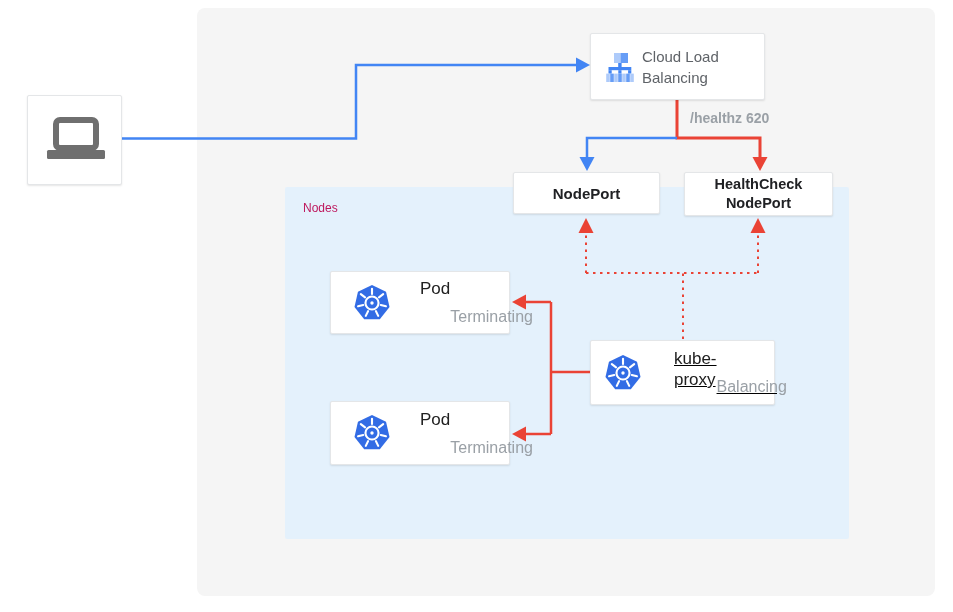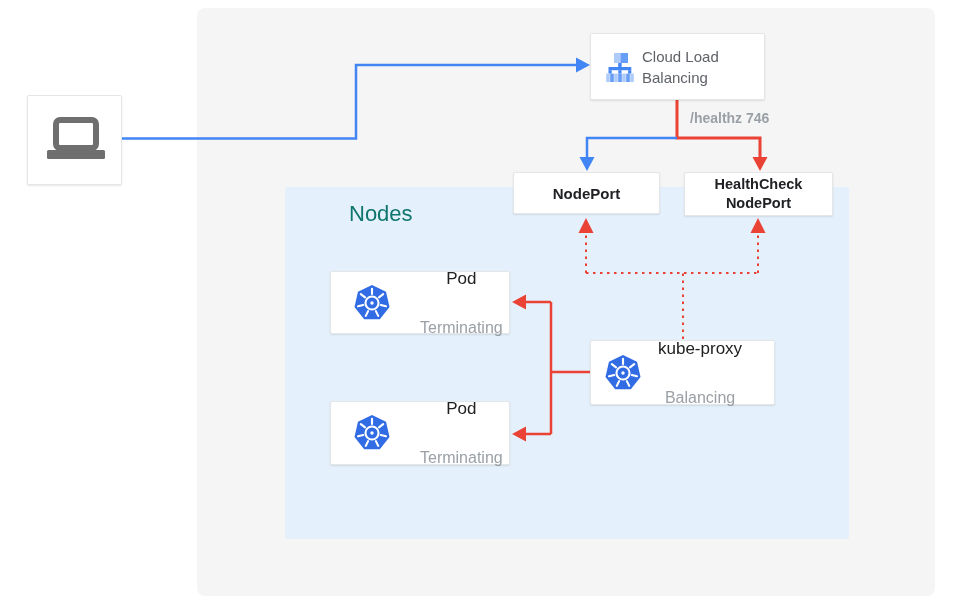--- a/index.html
+++ b/index.html
@@ -9,21 +9,21 @@
   .canvas {
     position: absolute; left: 197px; top: 8px; width: 738px; height: 588px;
     background: #f5f5f5; border-radius: 8px;
   }
   .nodes-box {
     position: absolute; left: 285px; top: 187px; width: 564px; height: 352px;
     background: #e4f1fc; border-radius: 2px;
   }
   .nodes-label {
     position: absolute; left: 303px; top: 201px;
-    font-size: 22px; color: #0f766e; margin-left: 46px;
+    font-size: 12px; color: #be185d;
   }
 
   .connectors { position: absolute; left: 0; top: 0; width: 953px; height: 612px; z-index: 3; }
 
   .card {
     position: absolute; background: #ffffff;
     border: 1px solid #e4e6e8; border-radius: 2px;
     box-shadow: 0 1px 2px rgba(0,0,0,0.10);
     box-sizing: border-box; z-index: 4;
     display: flex; align-items: center;
@@ -32,27 +32,27 @@
   .laptop-card { left: 27px; top: 95px; width: 95px; height: 90px; justify-content: center; }
 
   .clb-card { left: 590px; top: 33px; width: 175px; height: 67px; padding-left: 9px; gap: 2px; }
   .clb-title { font-size: 15px; line-height: 21px; color: #5f6368; width: 86px; }
 
   .port-card { font-weight: bold; color: #202124; justify-content: center; text-align: center; }
   .nodeport-card { left: 513px; top: 172px; width: 147px; height: 42px; font-size: 15px; }
   .hc-card { left: 684px; top: 172px; width: 149px; height: 44px; font-size: 14.5px; line-height: 19px; }
   .hc-card .two-line { width: 110px; }
 
-  .k8s-card .texts { display: flex; flex-direction: column; text-align: center; }
+  .k8s-card .texts { display: flex; flex-direction: row; }
   .k8s-title { font-size: 17px; color: #212121; line-height: 21px; }
   .k8s-sub { font-size: 16px; color: #9aa0a6; line-height: 21px; margin-top: 28px; }
 
   .pod1-card { left: 330px; top: 271px; width: 180px; height: 63px; padding-left: 22px; gap: 29px; }
   .pod2-card { left: 330px; top: 401px; width: 180px; height: 64px; padding-left: 22px; gap: 29px; }
-  .kproxy-card { left: 590px; top: 340px; width: 185px; height: 65px; padding-left: 13px; gap: 16px; }
+  .kproxy-card { left: 590px; top: 340px; width: 185px; height: 65px; padding-left: 13px; gap: 32px; text-decoration: underline; }
 
   .healthz-label {
     position: absolute; left: 690px; top: 110px; z-index: 4;
     font-size: 14px; font-weight: bold; color: #9aa0a6;
   }
 
   .icon { flex: 0 0 auto; display: block; }
 </style>
 </head>
 <body>
@@ -114,21 +114,21 @@
       <rect x="10.2" y="23.6" width="3.6" height="8.4" fill="#669df6"></rect>
       <rect x="14.2" y="23.6" width="3.6" height="8.4" fill="#aecbfa"></rect>
       <rect x="18.2" y="23.6" width="3.6" height="8.4" fill="#669df6"></rect>
       <rect x="22.2" y="23.6" width="3.6" height="8.4" fill="#aecbfa"></rect>
       <rect x="26.2" y="23.6" width="3.6" height="8.4" fill="#669df6"></rect>
       <rect x="30.2" y="23.6" width="3.6" height="8.4" fill="#aecbfa"></rect>
     </svg>
     <div class="clb-title">Cloud Load Balancing</div>
   </div>
 
-  <div class="healthz-label">/healthz 746</div>
+  <div class="healthz-label">/healthz 620</div>
 
   <div class="card port-card hc-card">
     <span class="two-line">HealthCheck NodePort</span>
   </div>
 
   <div class="card port-card nodeport-card">
     <span>NodePort</span>
   </div>
 
   <div class="card k8s-card pod1-card">

